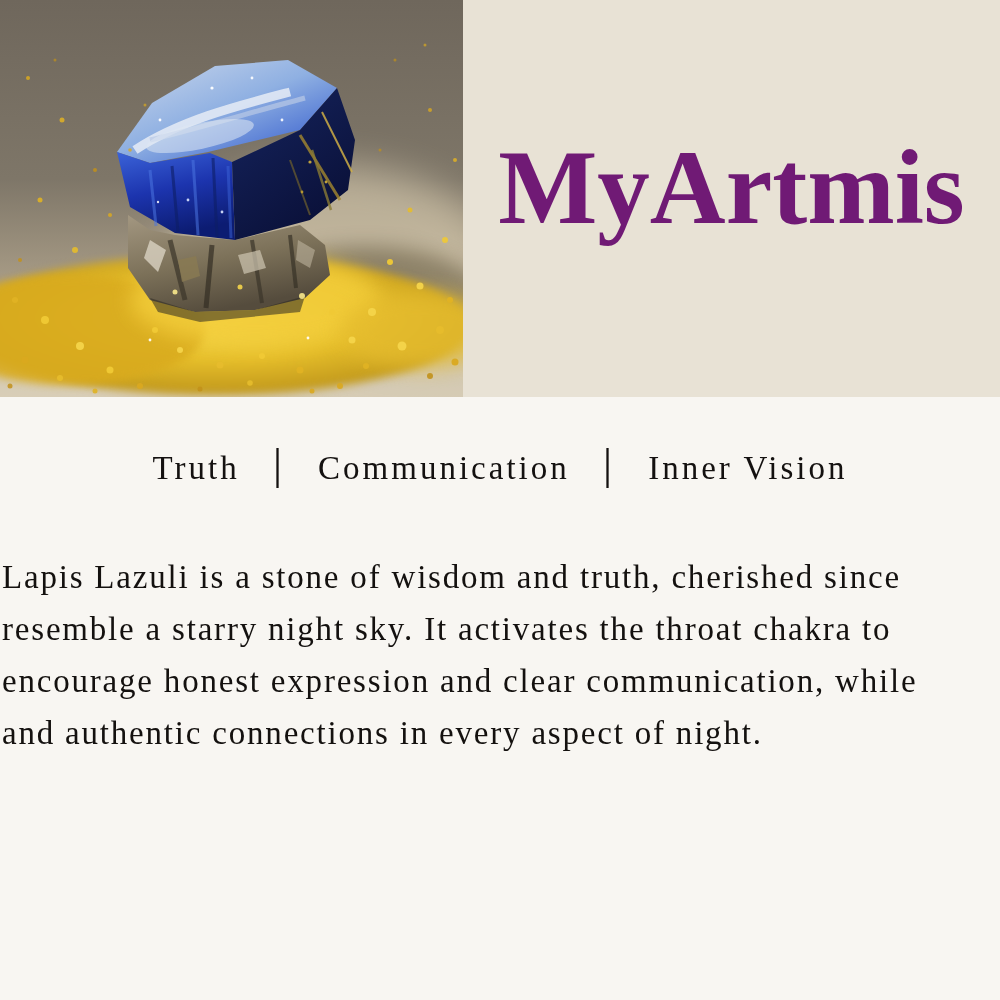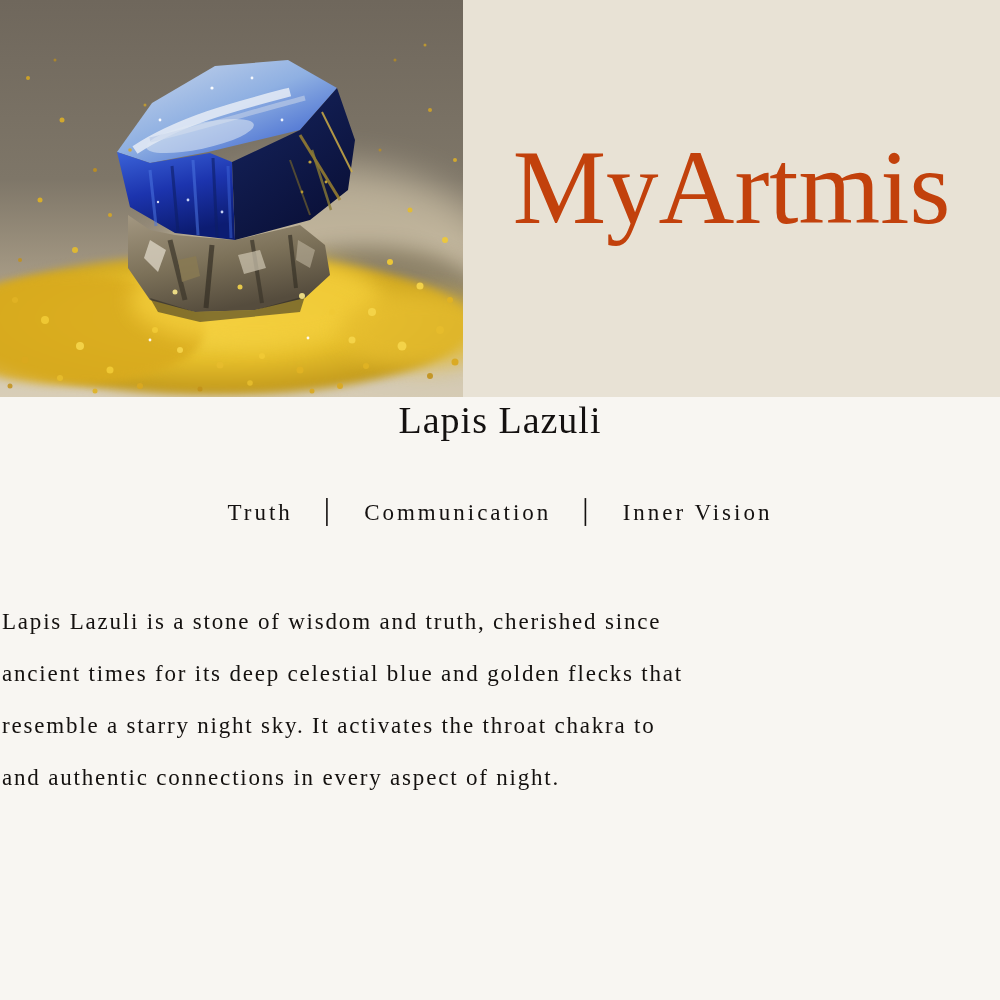--- a/index.html
+++ b/index.html
@@ -25,54 +25,54 @@
   .brand-panel {
     flex: 1;
     background: #e8e2d5;
     display: flex;
     align-items: center;
     justify-content: center;
     padding-bottom: 22px;
   }
   .brand-name {
     font-size: 105px;
-    font-weight: 400;
-    color: #c2410c;
+    font-weight: 700;
+    color: #701a75;
     letter-spacing: 0px;
     line-height: 1;
     white-space: nowrap;
   }
   .content {
     color: #141110;
   }
   .page-title {
     font-size: 38px;
     font-weight: 400;
     letter-spacing: 1px;
     text-align: center;
     line-height: 44px;
     margin: 1px 0 0 0;
   }
   .attributes {
     margin-top: 50px;
     text-align: center;
-    font-size: 23px;
+    font-size: 33px;
     letter-spacing: 3px;
     line-height: 42px;
     white-space: nowrap;
   }
   .attributes .sep {
     display: inline-block;
     margin: 0 26px;
     font-weight: 300;
     transform: translateY(-1px);
   }
   .description {
     margin-top: 62px;
-    font-size: 23px;
+    font-size: 33px;
     letter-spacing: 1.8px;
     line-height: 52px;
     padding-left: 2px;
     color: #14110f;
   }
   .description .line {
     white-space: nowrap;
   }
   .soft-blur-lg { filter: blur(18px); }
   .soft-blur-md { filter: blur(10px); }
@@ -229,25 +229,24 @@
       </g>
     </svg>
   </div>
 
   <div class="brand-panel">
     <div class="brand-name">MyArtmis</div>
   </div>
 </div>
 
 <div class="content">
-  <h1 class="page-title">Lapis Lazuli</h1>
 
   <div class="attributes">
     <span>Truth</span><span class="sep">│</span><span>Communication</span><span class="sep">│</span><span>Inner Vision</span>
   </div>
 
   <div class="description">
     <div class="line">Lapis Lazuli is a stone of wisdom and truth, cherished since</div>
-    <div class="line">ancient times for its deep celestial blue and golden flecks that</div>
     <div class="line">resemble a starry night sky. It activates the throat chakra to</div>
+    <div class="line">encourage honest expression and clear communication, while</div>
     <div class="line">and authentic connections in every aspect of night.</div>
   </div>
 </div>
 
 </body></html>

